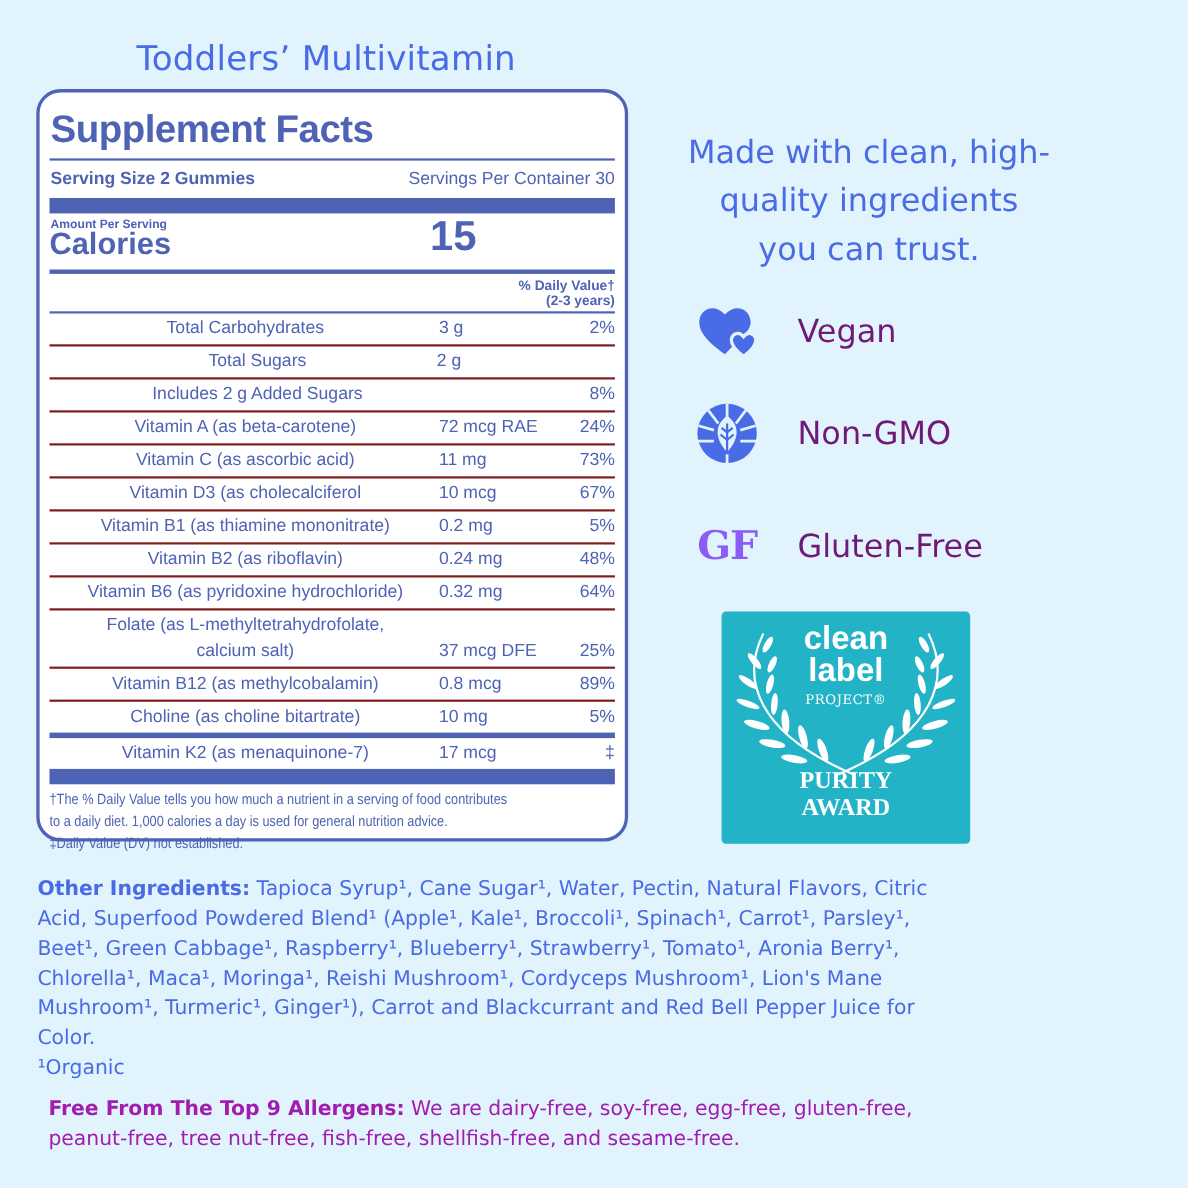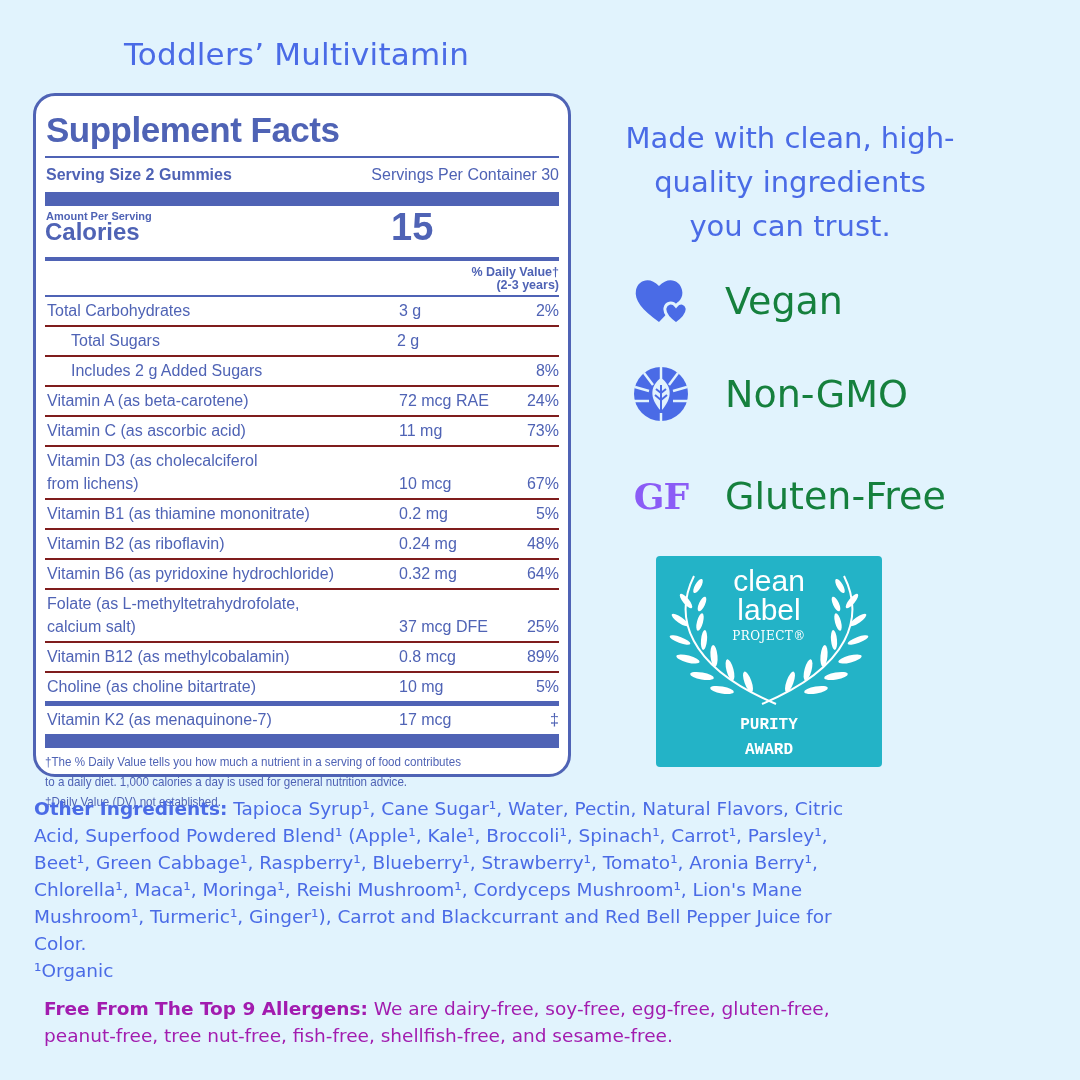--- a/index.html
+++ b/index.html
@@ -1,49 +1,49 @@
 <!DOCTYPE html>
 <html><head>
 <meta charset="utf-8">
 <style>
   html, body { margin:0; padding:0; }
   body { width:1080px; height:1080px; background:#e1f3fd; position:relative; overflow:hidden; font-family:"DejaVu Sans", sans-serif; color:#4466e0; }
   .title { position:absolute; left:124px; top:36px; font-size:31px; color:#4a6be6; letter-spacing:0.2px; }
-  .facts { position:absolute; left:33px; top:93px; width:538px; height:684px; background:#fff; border:3px solid #4f63b5; border-radius:22px; box-sizing:border-box; color:#4f63b5; font-family:"Liberation Sans", sans-serif; }
+  .facts { position:absolute; left:33px; top:81px; width:538px; height:684px; background:#fff; border:3px solid #4f63b5; border-radius:22px; box-sizing:border-box; color:#4f63b5; font-family:"Liberation Sans", sans-serif; }
   .facts-inner { position:absolute; left:9px; right:9px; top:0; }
   .facts-head { font-weight:bold; font-size:35px; margin-top:14px; margin-left:1px; letter-spacing:-0.5px; }
   .hr-thin { height:2px; background:#4f63b5; }
   .hr-mid { height:4px; background:#4f63b5; }
   .hr-thick { height:14px; background:#4f63b5; }
   .serving { display:flex; justify-content:space-between; font-size:16px; font-weight:bold; padding:8px 0 8px 1px; }
   .serving .right { font-weight:bold; }
   .cal-block { position:relative; height:51px; }
   .amount { position:absolute; left:1px; top:4px; font-size:11px; font-weight:bold; }
-  .cal-label { position:absolute; left:0; top:12px; font-size:24px; font-weight:bold; }
+  .cal-label { position:absolute; left:0; top:12px; font-size:28px; font-weight:bold; }
   .cal-val { position:absolute; left:346px; top:0px; font-size:38px; font-weight:bold; }
   .dv-head { text-align:right; font-size:12.5px; font-weight:bold; line-height:13px; padding:5px 0 3px 0; }
   .row { display:flex; font-size:16px; line-height:20px; padding:4px 0; border-top:2px solid #7f1d1d; }
   .row.first { border-top:none; }
   .row.thick { border-top:5px solid #4f63b5; }
-  .row .name { flex:0 0 352px; padding-left:2px; }
+  .row .name { flex:0 0 352px; padding-left:2px;text-align:center; }
   .row .name.indent { padding-left:26px; flex-basis:326px; }
   .row .amt { flex:1; }
   .row .dv { width:60px; text-align:right; }
   .row.two .name { display:block; }
   .row.two { align-items:flex-end; }
   .foot { font-family:"Liberation Sans", sans-serif; font-size:13.5px; line-height:20px; padding-top:4px; transform:scaleX(0.86); transform-origin:left; width:620px; }
   .tagline { position:absolute; left:600px; top:116px; width:380px; text-align:center; font-size:29px; line-height:44px; color:#4a6be6; }
   .claim { position:absolute; left:632px; display:flex; align-items:center; }
   .claim .icon { width:58px; height:58px; display:flex; align-items:center; justify-content:center; }
-  .claim .lbl { position:absolute; left:93px; font-size:38px; color:#15803d; white-space:nowrap; }
+  .claim .lbl { position:absolute; left:93px; font-size:29px; color:#701a75; white-space:nowrap; }
   .gf { font-family:"DejaVu Serif", serif; font-weight:bold; font-size:36px; color:#8b5cf6; letter-spacing:-1px; }
   .award { position:absolute; left:656px; top:556px; width:226px; height:211px; background:#23b3c7; border-radius:4px; color:#fff; text-align:center; }
-  .award .clean { position:absolute; left:0; right:0; top:10px; font-family:"Liberation Sans", sans-serif; font-weight:normal; font-size:30px; line-height:29px; }
+  .award .clean { position:absolute; left:0; right:0; top:10px; font-family:"Liberation Sans", sans-serif; font-weight:bold; font-size:30px; line-height:29px; }
   .award .proj { position:absolute; left:0; right:0; top:73px; font-family:"DejaVu Serif", serif; font-size:12px; letter-spacing:0.5px; }
-  .award .purity { position:absolute; left:0; right:0; top:157px; font-family:Liberation Mono, monospace; font-weight:bold; font-size:16px; line-height:25px; }
+  .award .purity { position:absolute; left:0; right:0; top:140px; font-family:Liberation Serif, serif; font-weight:bold; font-size:22px; line-height:25px; }
   .award svg { position:absolute; left:0; top:0; }
   .ingredients { position:absolute; left:34px; top:795px; width:900px; font-size:18.5px; line-height:27px; color:#4a6be6; }
   .ingredients b { font-weight:bold; }
   .allergens { position:absolute; left:34px; top:995px; width:900px; font-size:18.5px; line-height:27px; color:#a21caf;margin-left:10px; }
 </style>
 </head>
 <body>
 
 <div class="title">Toddlers’ Multivitamin</div>
 
@@ -89,21 +89,20 @@
       <span class="dv">24%</span>
     </div>
     <div class="row">
       <span class="name">Vitamin C (as ascorbic acid)</span>
       <span class="amt">11 mg</span>
       <span class="dv">73%</span>
     </div>
     <div class="row two">
       <span class="name">
         <span style="display:block">Vitamin D3 (as cholecalciferol</span>
-        <span style="display:block; padding-top:3px">from lichens)</span>
       </span>
       <span class="amt">10 mcg</span>
       <span class="dv">67%</span>
     </div>
     <div class="row">
       <span class="name">Vitamin B1 (as thiamine mononitrate)</span>
       <span class="amt">0.2 mg</span>
       <span class="dv">5%</span>
     </div>
     <div class="row">

